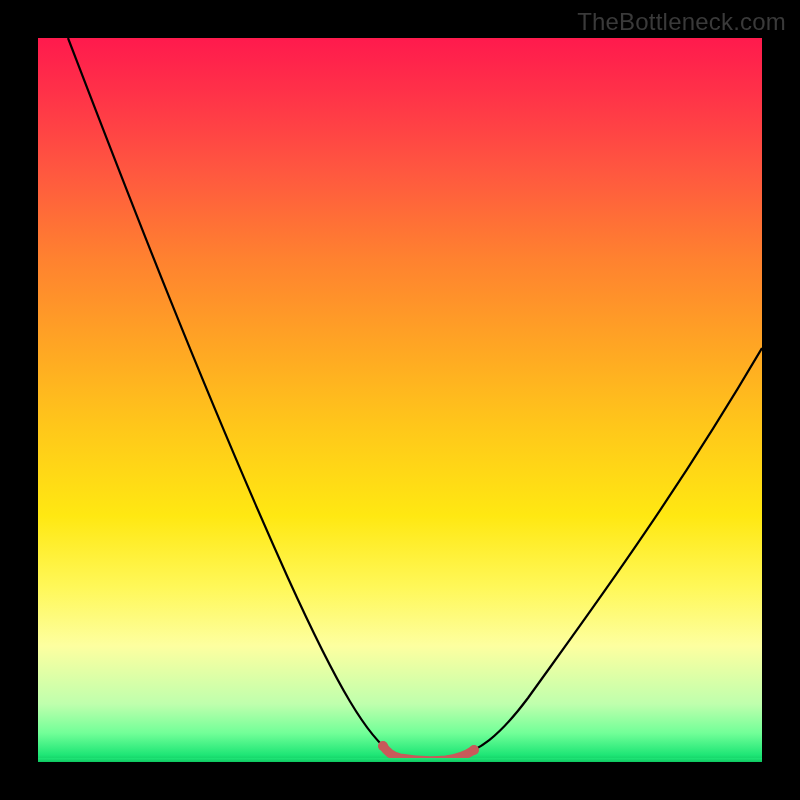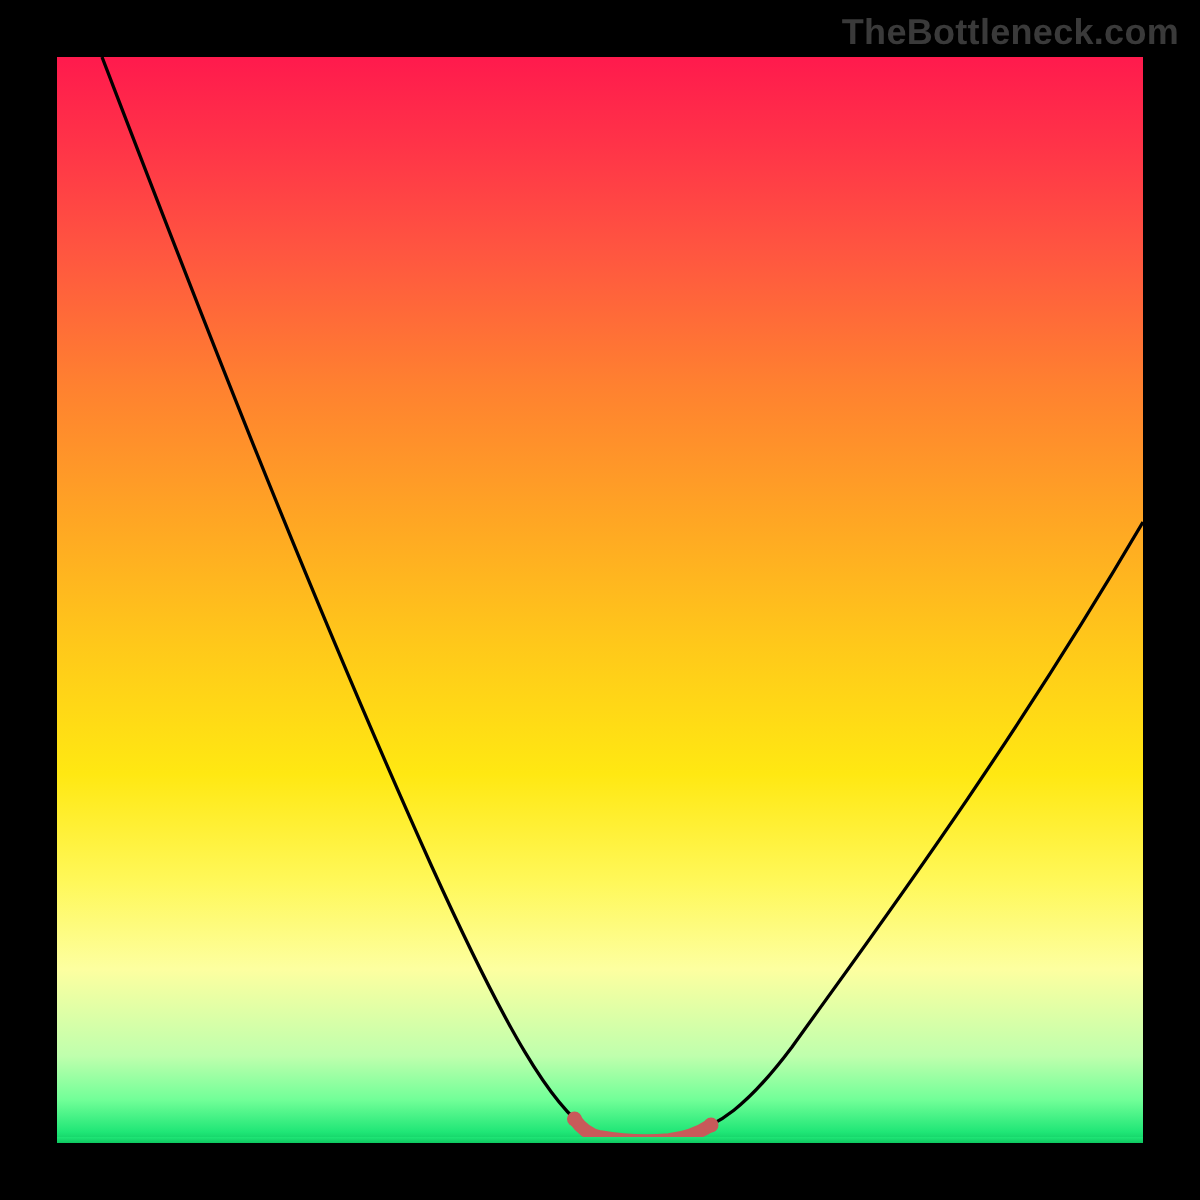--- a/index.html
+++ b/index.html
@@ -46,21 +46,21 @@
     top: 0;
     width: 724px;
     height: 724px;
   }
   .watermark {
     position: absolute;
     top: 8px;
     right: 14px;
     color: #3a3a3a;
     font-size: 24px;
-    font-weight: 700;
+    font-weight: 400;
     letter-spacing: 0.2px;
   }
   .bottom-band {
     position: absolute;
     left: 38px;
     bottom: 38px;
     width: 724px;
     height: 4px;
     background: linear-gradient(to bottom, #1fe676, #0ec760);
   }

